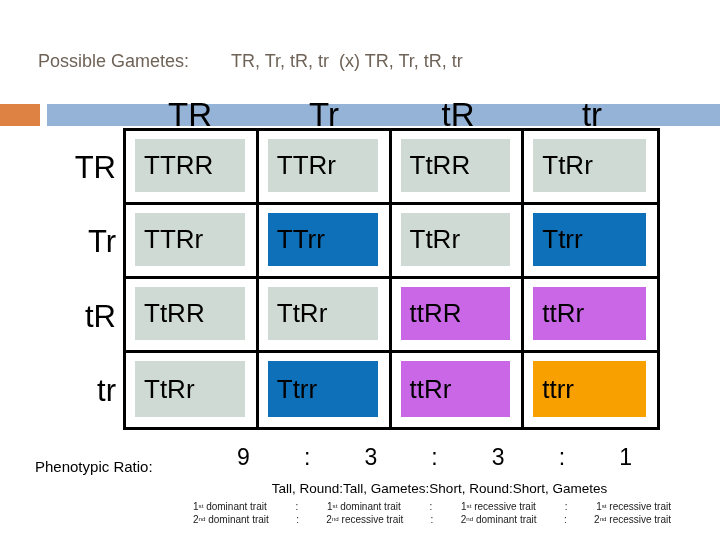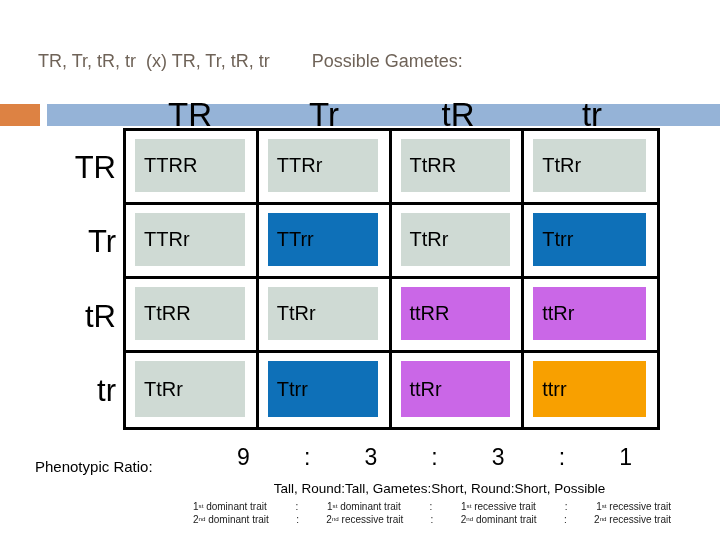--- a/index.html
+++ b/index.html
@@ -81,21 +81,21 @@
     box-sizing: border-box;
   }
   .cell:nth-child(4n) { border-right: none; }
   .cell:nth-child(n+13) { border-bottom: none; }
   .fill {
     flex: 1;
     margin: 8px 11px 10px 9px;
     display: flex;
     align-items: center;
     padding-left: 9px;
-    font-size: 20px;
+    font-size: 26px;
     color: #000;
   }
   
   .ratio-label {
     position: absolute;
     left: 35px; top: 458px;
     font-size: 15px;
     color: #000000;
   }
   .ratio-numbers {
@@ -135,22 +135,22 @@
     top: -0.35em;
     vertical-align: baseline;
   }
 </style>
 </head>
 <body>
 
 <div class="slide">
 
   <div class="title-row" style="color: rgb(111, 99, 88);">
+    <span>Possible Gametes:</span>
     <span>TR, Tr, tR, tr  (x) TR, Tr, tR, tr</span>
-    <span>Possible Gametes:</span>
   </div>
 
   <div class="bar-orange" style="background: rgb(221, 130, 67);"></div>
   <div class="bar-blue" style="background: rgb(149, 179, 215);"></div>
 
   <div class="col-header c0">TR</div>
   <div class="col-header c1">Tr</div>
   <div class="col-header c2">tR</div>
   <div class="col-header c3">tr</div>
 
@@ -222,21 +222,21 @@
     <span>1</span>
   </div>
 
   <div class="phenotype-row">
     <span>Tall, Round</span>
     <span>:</span>
     <span>Tall, Gametes</span>
     <span>:</span>
     <span>Short, Round</span>
     <span>:</span>
-    <span>Short, Possible</span>
+    <span>Short, Gametes</span>
   </div>
 
   <div class="trait-row l0">
     <span class="seg"><span>1</span><sup>st</sup><span> dominant trait</span></span>
     <span>:</span>
     <span class="seg"><span>1</span><sup>st</sup><span> dominant trait</span></span>
     <span>:</span>
     <span class="seg"><span>1</span><sup>st</sup><span> recessive trait</span></span>
     <span>:</span>
     <span class="seg"><span>1</span><sup>st</sup><span> recessive trait</span></span>

